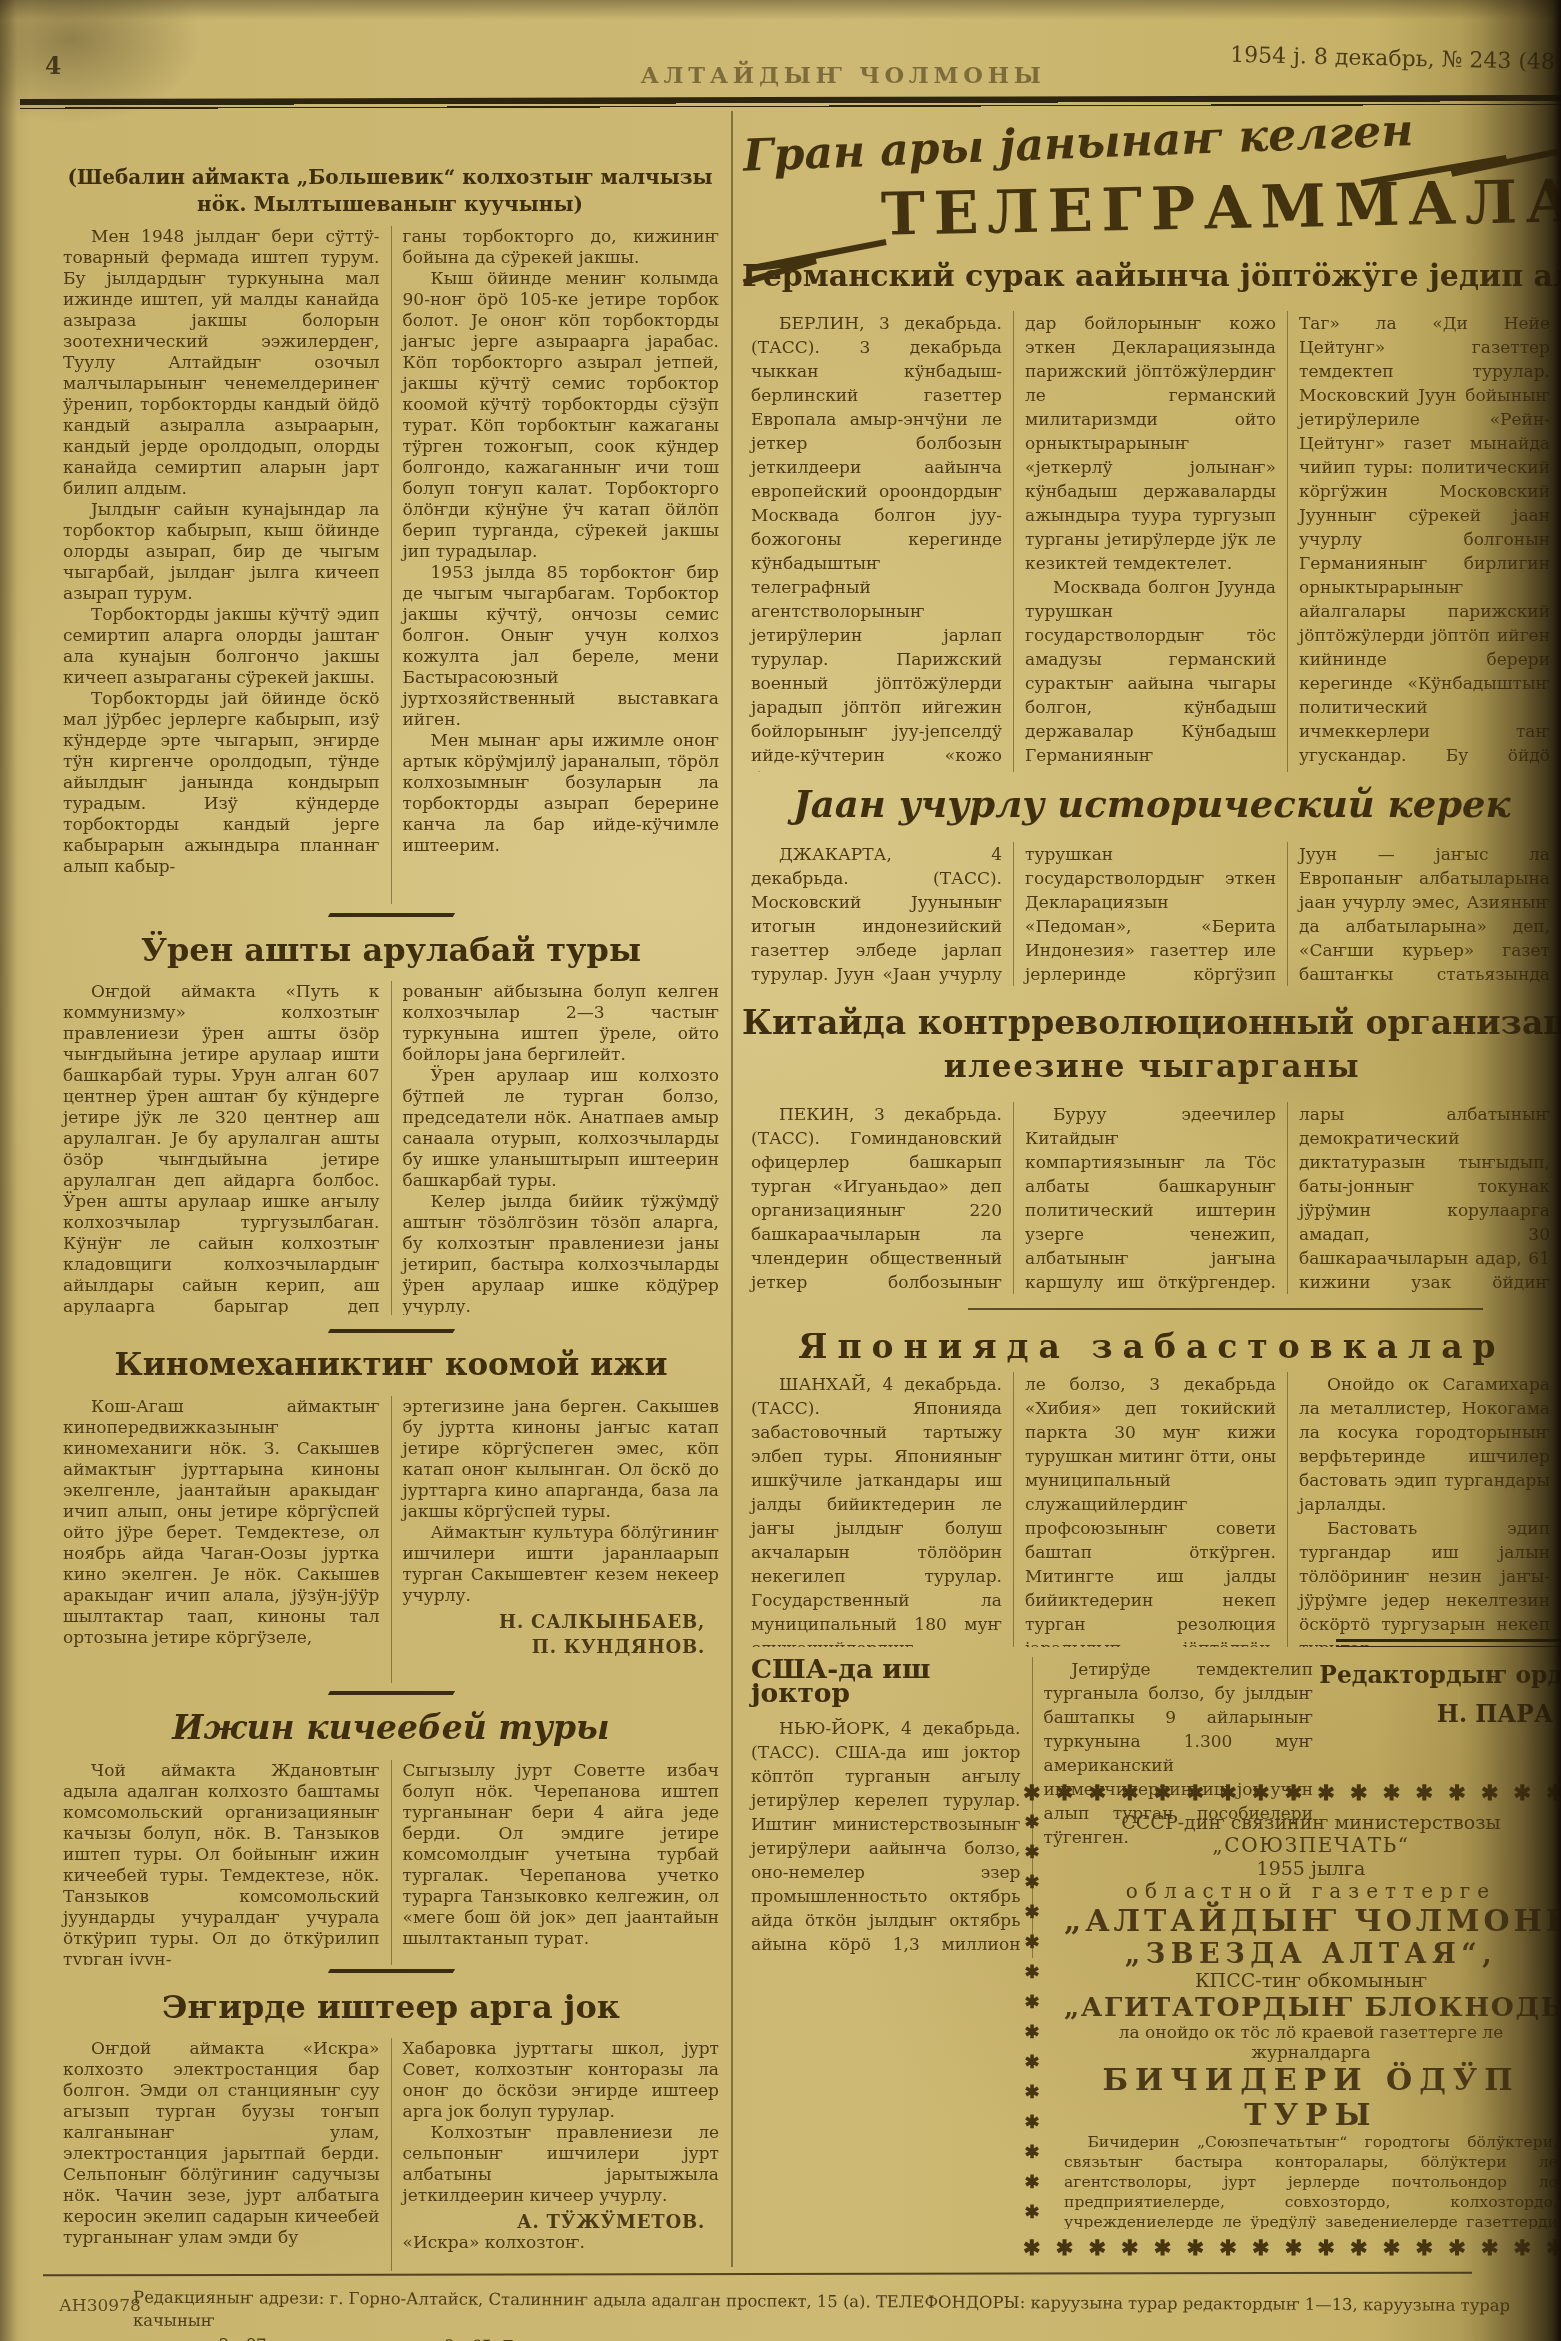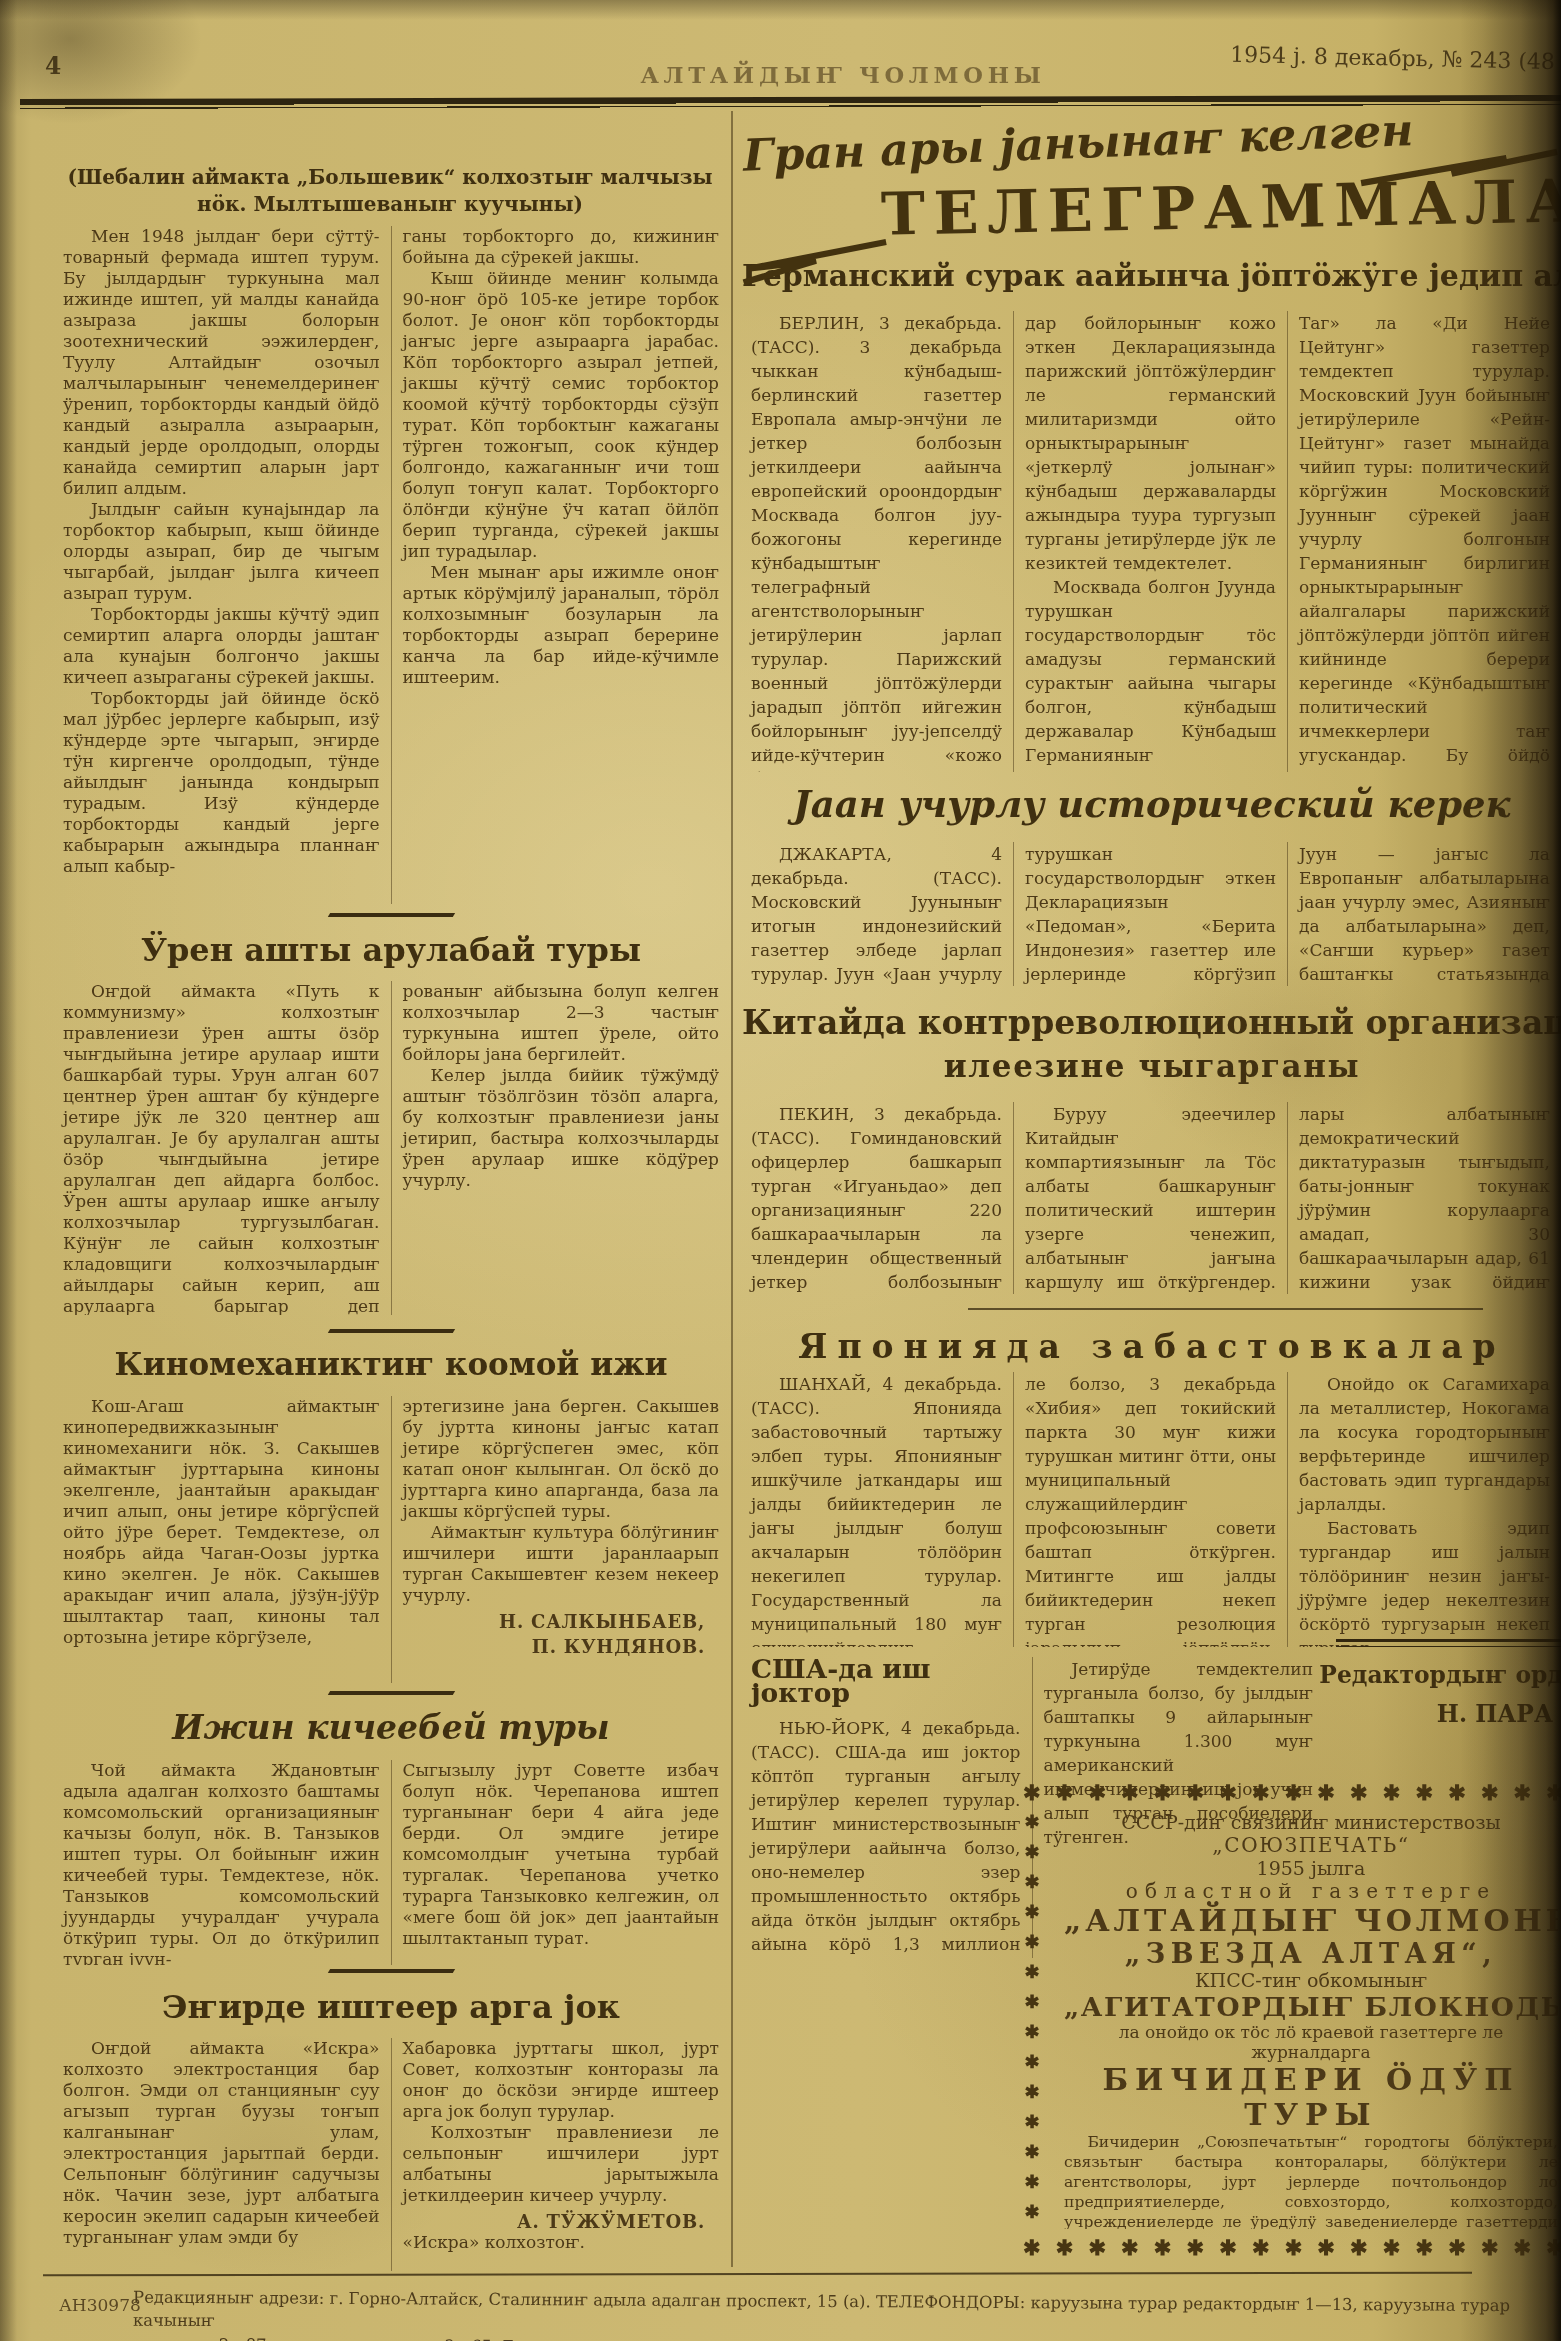--- a/index.html
+++ b/index.html
@@ -108,38 +108,40 @@
           <p>Мен 1948 јылдаҥ бери сӱттӱ-товарный фермада иштеп турум. Бу јылдардыҥ туркунына мал ижинде иштеп, уй малды канайда азыраза јакшы болорын зоотехнический ээжилердеҥ, Туулу Алтайдыҥ озочыл малчыларыныҥ ченемелдеринеҥ ӱренип, торбокторды кандый ӧйдӧ кандый азыралла азыраарын, кандый јерде оролдодып, олорды канайда семиртип аларын јарт билип алдым.</p>
           <p>Јылдыҥ сайын кунајындар ла торбоктор кабырып, кыш ӧйинде олорды азырап, бир де чыгым чыгарбай, јылдаҥ јылга кичееп азырап турум.</p>
           <p>Торбокторды јакшы кӱчтӱ эдип семиртип аларга олорды јаштаҥ ала кунајын болгончо јакшы кичееп азыраганы сӱрекей јакшы.</p>
           <p>Торбокторды јай ӧйинде ӧскӧ мал јӱрбес јерлерге кабырып, изӱ кӱндерде эрте чыгарып, эҥирде тӱн киргенче оролдодып, тӱнде айылдыҥ јанында кондырып турадым. Изӱ кӱндерде торбокторды кандый јерге кабырарын ажындыра планнаҥ алып кабыр-</p>
         </div>
       </div>
     <div class="col cont">
         <div class="paras">
           <p>ганы торбокторго до, кижиниҥ бойына да сӱрекей јакшы.</p>
           <p>Кыш ӧйинде мениҥ колымда 90-ноҥ ӧрӧ 105-ке јетире торбок болот. Је оноҥ кӧп торбокторды јаҥыс јерге азыраарга јарабас. Кӧп торбокторго азырал јетпей, јакшы кӱчтӱ семис торбоктор коомой кӱчтӱ торбокторды сӱзӱп турат. Кӧп торбоктыҥ кажаганы тӱрген тожоҥып, соок кӱндер болгондо, кажаганныҥ ичи тош болуп тоҥуп калат. Торбокторго ӧлӧҥди кӱнӱне ӱч катап ӧйлӧп берип турганда, сӱрекей јакшы јип турадылар.</p>
+          <p>1953 јылда 85 торбоктоҥ бир де чыгым чыгарбагам. Торбоктор јакшы кӱчтӱ, ончозы семис болгон. Оныҥ учун колхоз кожулта јал береле, мени Бастырасоюзный јуртхозяйственный выставкага ийген.</p>
           <p>Мен мынаҥ ары ижимле оноҥ артык кӧрӱмјилӱ јараналып, тӧрӧл колхозымныҥ бозуларын ла торбокторды азырап берерине канча ла бар ийде-кӱчимле иштеерим.</p>
         </div>
       </div>
   </div>
 
   <div style="position:absolute;top:913px;left:52px;width:678px;">
       <div class="mini-rule"></div>
     </div>
   <div class="h-big nowrapclip" style="top:931px;left:52px;width:678px;font-size:32px;">Ӱрен ашты арулабай туры</div>
   <div class="cols body22" style="top:981px;left:52px;width:678px;height:334px;">
     <div class="col">
         <div class="paras">
           <p>Оҥдой аймакта «Путь к коммунизму» колхозтыҥ правлениези ӱрен ашты ӧзӧр чыҥдыйына јетире арулаар ишти башкарбай туры. Урун алган 607 центнер ӱрен аштаҥ бу кӱндерге јетире јӱк ле 320 центнер аш арулалган. Је бу арулалган ашты ӧзӧр чыҥдыйына јетире арулалган деп айдарга болбос. Ӱрен ашты арулаар ишке аҥылу колхозчылар тургузылбаган. Кӱнӱҥ ле сайын колхозтыҥ кладовщиги колхозчылардыҥ айылдары сайын керип, аш арулаарга барыгар деп колхозчыларды айбылап јӱрет. Кладовщик нӧк. Боб-</p>
         </div>
       </div>
     <div class="col cont">
       <div class="paras">
           <p>рованыҥ айбызына болуп келген колхозчылар 2—3 частыҥ туркунына иштеп ӱреле, ойто бойлоры јана бергилейт.</p>
+          <p>Ӱрен арулаар иш колхозто бӱтпей ле турган болзо, председатели нӧк. Анатпаев амыр санаала отурып, колхозчыларды бу ишке уланыштырып иштеерин башкарбай туры.</p>
           <p>Келер јылда бийик тӱжӱмдӱ аштыҥ тӧзӧлгӧзин тӧзӧп аларга, бу колхозтыҥ правлениези јаны јетирип, бастыра колхозчыларды ӱрен арулаар ишке кӧдӱрер учурлу.</p>
         </div>
 
     </div>
   </div>
 
   <div style="position:absolute;top:1329px;left:52px;width:678px;">
       <div class="mini-rule"></div>
     </div>
   <div class="h-big nowrapclip" style="top:1346px;left:52px;width:678px;font-size:31px;">Киномеханиктиҥ коомой ижи</div>

